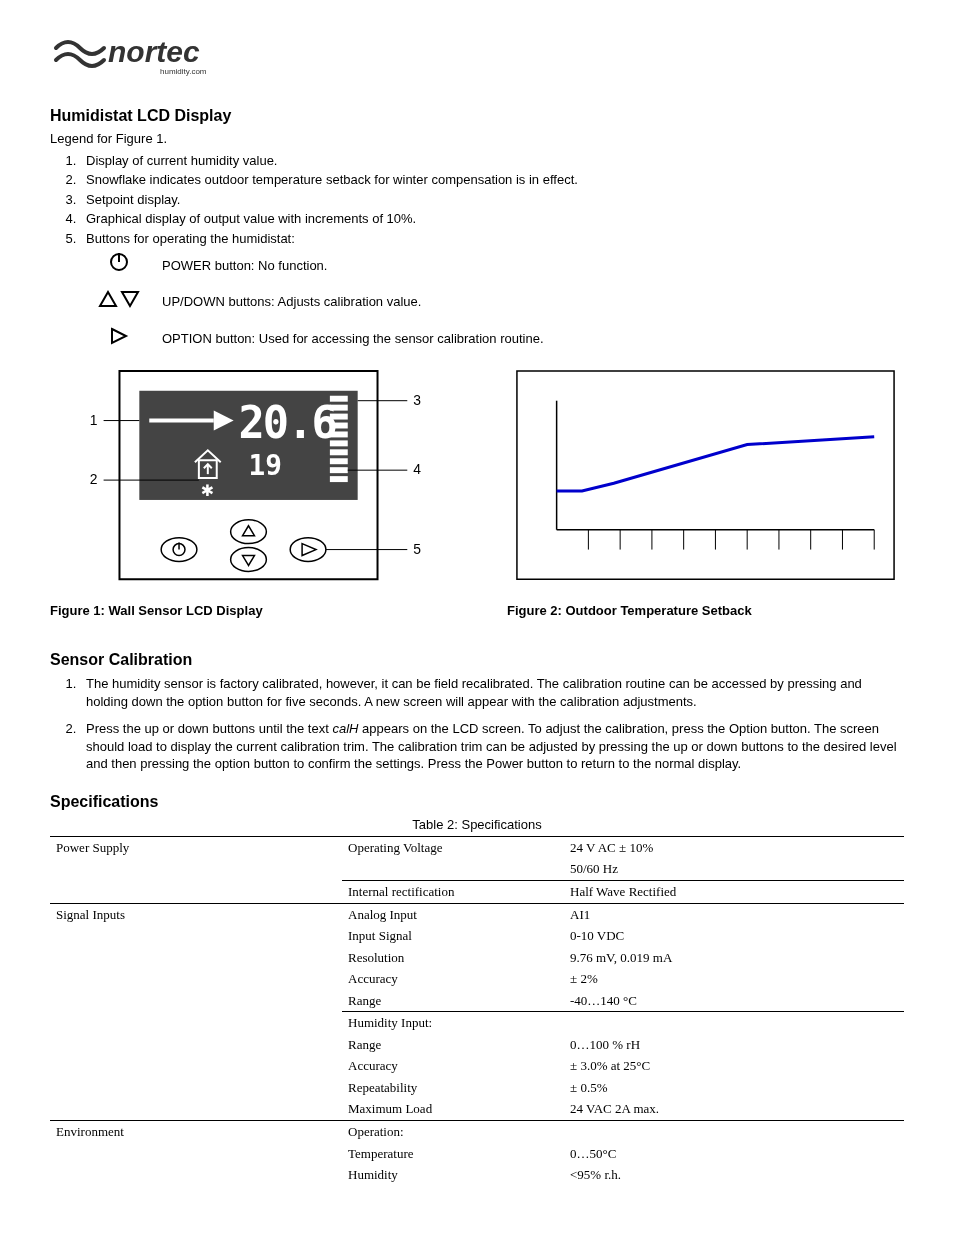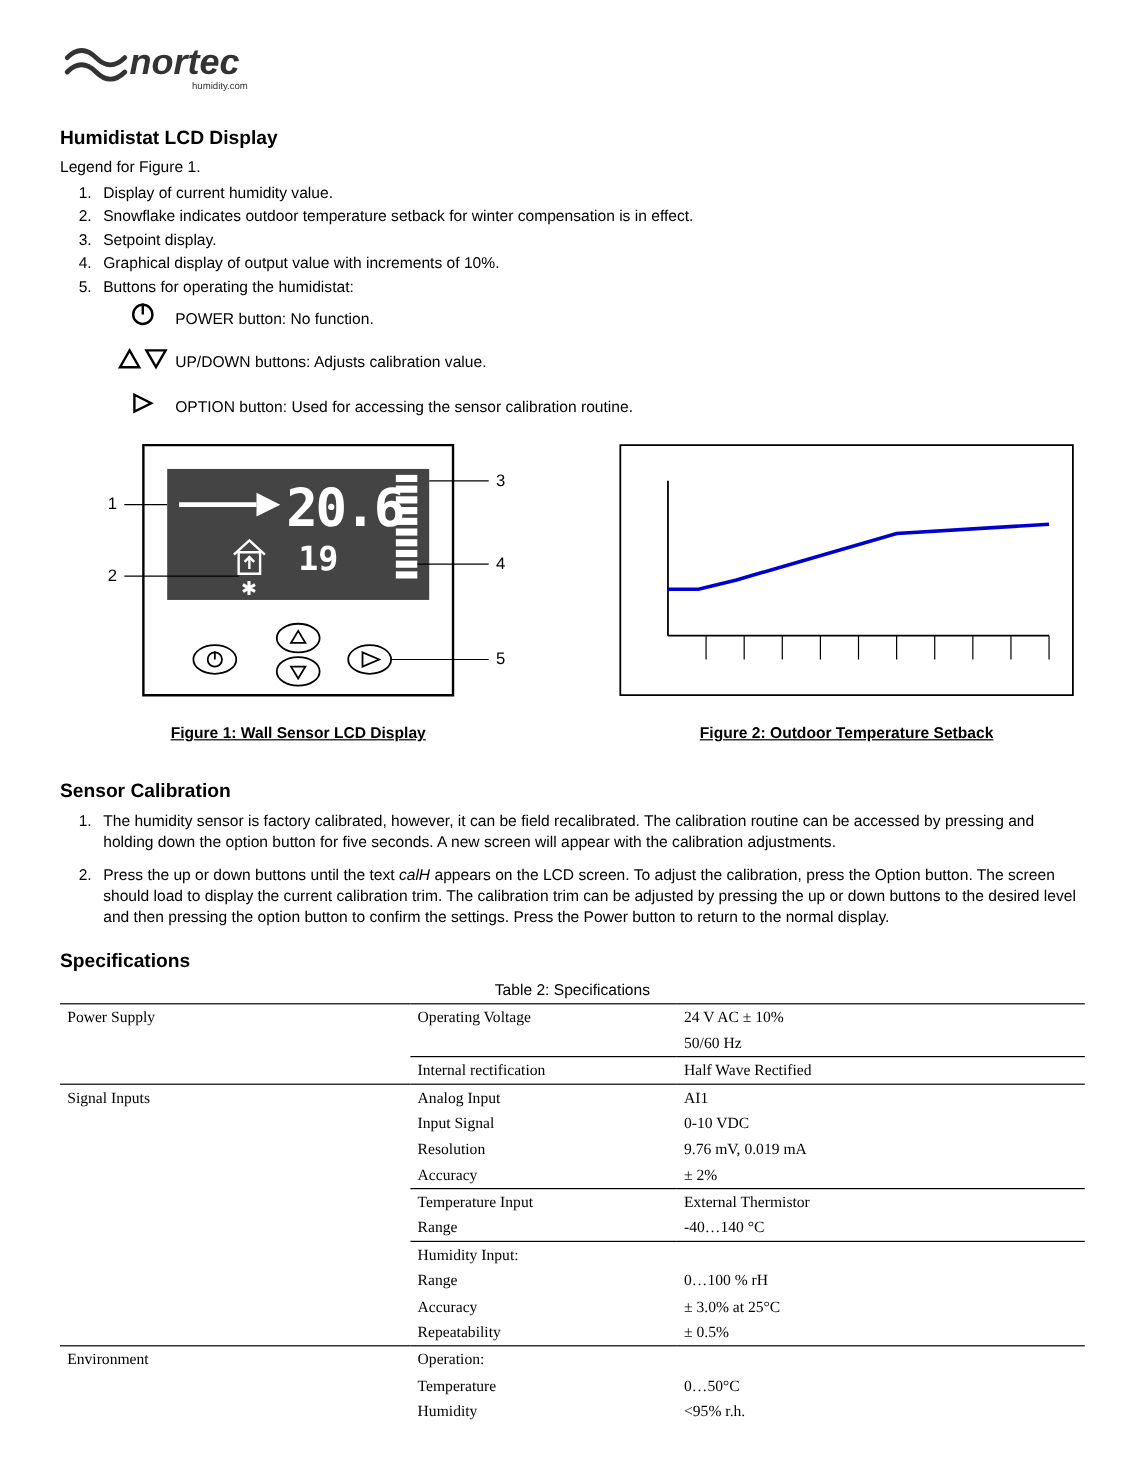--- a/index.html
+++ b/index.html
@@ -40,36 +40,35 @@
     margin-bottom: 10px;
   }
   .btn-icon {
     width: 54px;
     flex-shrink: 0;
     text-align: center;
   }
   .btn-text {
     flex: 1;
     padding-top: 2px;
+    margin-left: 16px;
   }
   .figures {
     display: flex;
     gap: 60px;
     margin-top: 10px;
     margin-bottom: 30px;
   }
   .fig {
     flex: 1;
   }
   .fig-caption {
-    text-align: center;
     font-weight: bold;
     font-size: 13px;
     margin-top: 8px;
-    text-decoration: underline;
   }
   ol.calib {
     margin: 4px 0 0 0;
     padding-left: 30px;
   }
   ol.calib li {
     padding-left: 6px;
     margin-bottom: 10px;
   }
   .table-caption {
@@ -280,25 +279,20 @@
         <td class="param noborder">Resolution</td>
         <td class="noborder">9.76 mV, 0.019 mA</td>
       </tr>
       <tr>
         <td class="cat noborder"></td>
         <td class="param noborder">Accuracy</td>
         <td class="noborder">± 2%</td>
       </tr>
       <tr>
         <td class="cat noborder"></td>
-        <td class="param ">Temperature Input</td>
-        <td class="">External Thermistor</td>
-      </tr>
-      <tr>
-        <td class="cat noborder"></td>
         <td class="param noborder">Range</td>
         <td class="noborder">-40…140 °C</td>
       </tr>
       <tr>
         <td class="cat noborder"></td>
         <td class="param ">Humidity Input:</td>
         <td class=""></td>
       </tr>
       <tr>
         <td class="cat noborder"></td>
@@ -307,20 +301,25 @@
       </tr>
       <tr>
         <td class="cat noborder"></td>
         <td class="param noborder">Accuracy</td>
         <td class="noborder">± 3.0% at 25°C</td>
       </tr>
       <tr>
         <td class="cat noborder"></td>
         <td class="param noborder">Repeatability</td>
         <td class="noborder">± 0.5%</td>
+      </tr>
+      <tr>
+        <td class="cat noborder"></td>
+        <td class="param noborder">Maximum Load</td>
+        <td class="noborder">24 VAC 2A max.</td>
       </tr>
       <tr>
         <td class="cat ">Environment</td>
         <td class="param ">Operation:</td>
         <td class=""></td>
       </tr>
       <tr>
         <td class="cat noborder"></td>
         <td class="param noborder">Temperature</td>
         <td class="noborder">0…50°C</td>

